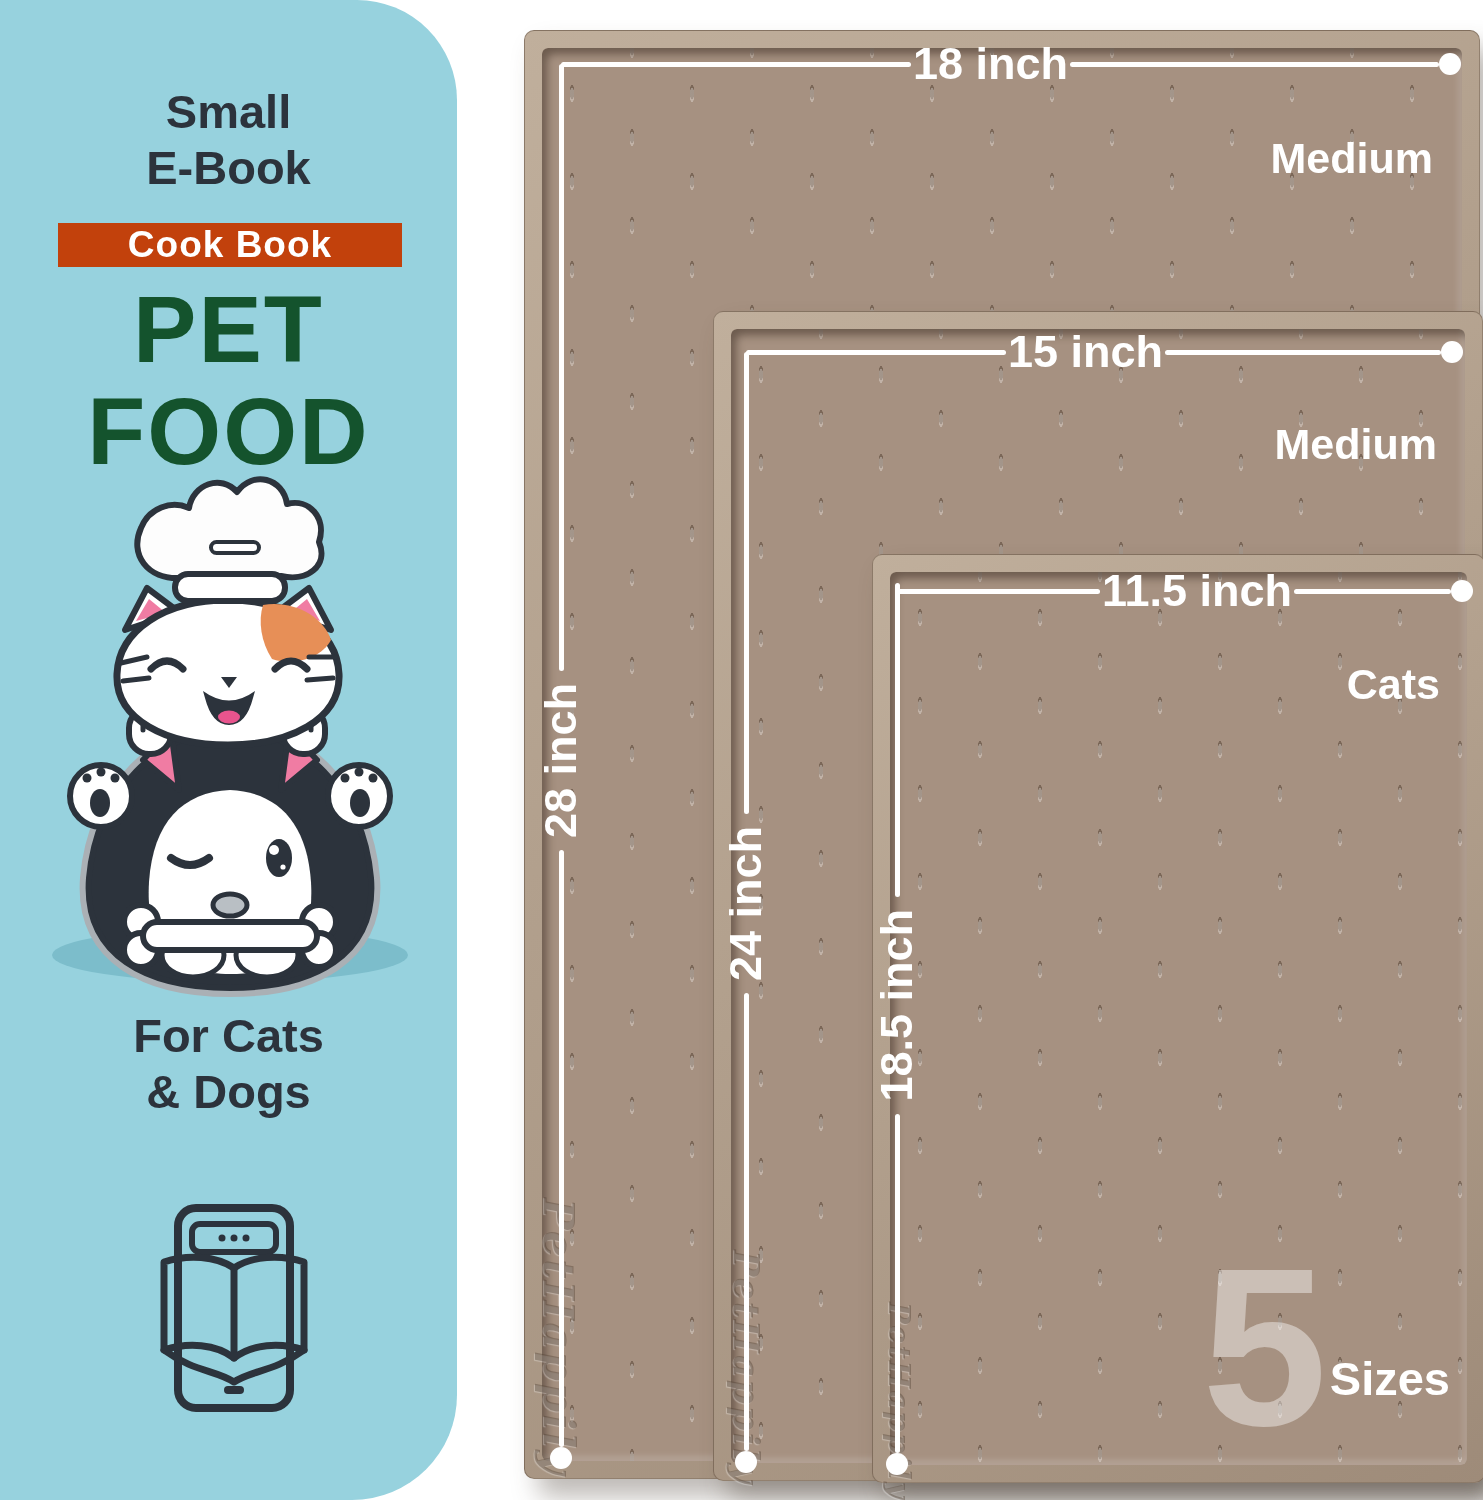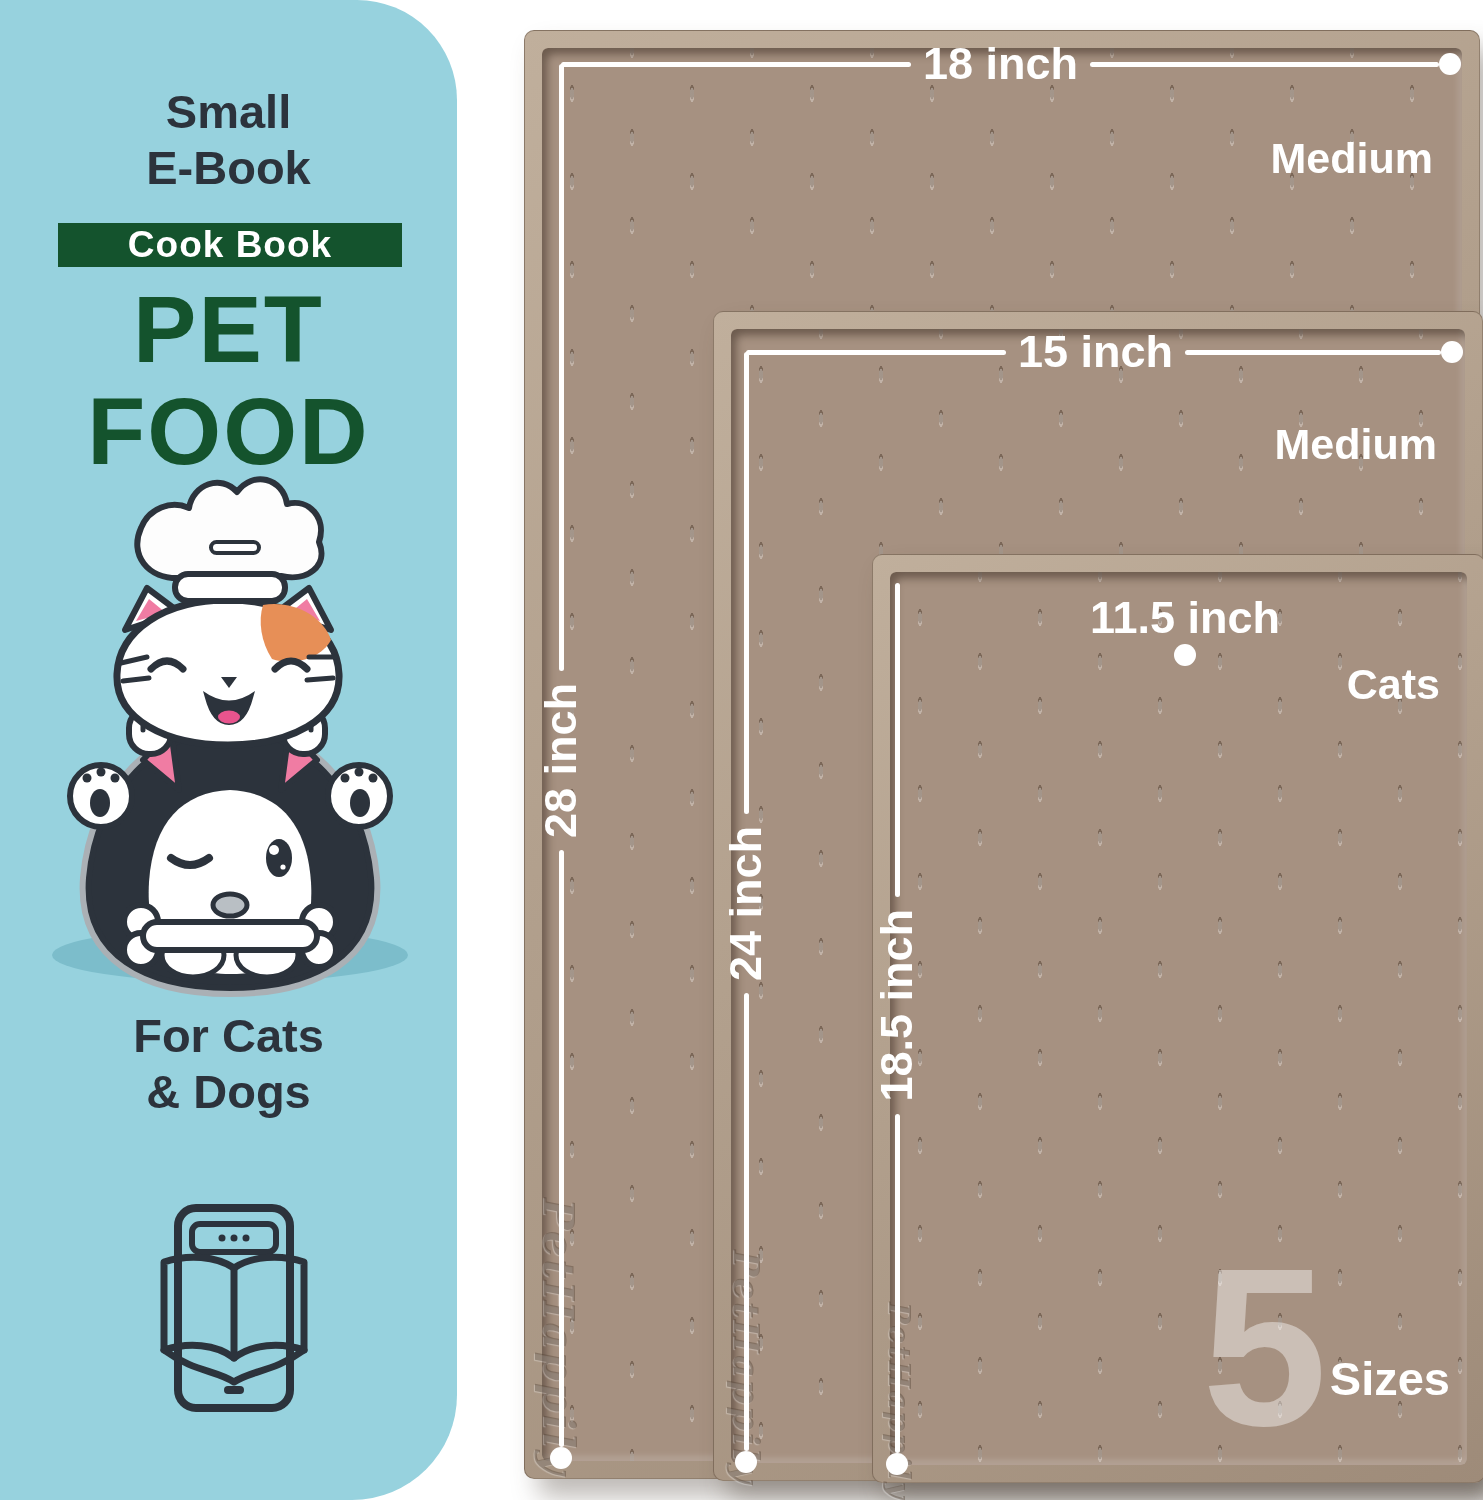--- a/index.html
+++ b/index.html
@@ -12,21 +12,21 @@
   .panel {
     position:absolute; left:0; top:0; width:457px; height:1500px;
     background:#97d2de; border-radius:0 100px 105px 0;
   }
   .pre-title {
     position:absolute; top:84px; left:0; width:100%;
     text-align:center; color:#2c333c; font-size:47px; font-weight:700; line-height:56px;
   }
   .badge {
     position:absolute; left:58px; top:223px; width:344px; height:44px;
-    background:#14532d; color:#ffffff; display:flex; align-items:center; justify-content:center;
+    background:#c2410c; color:#ffffff; display:flex; align-items:center; justify-content:center;
     font-size:37px; font-weight:700; letter-spacing:1px;
   }
   .big-title {
     position:absolute; top:278px; left:0; width:100%;
     text-align:center; color:#14532d; font-size:95px; font-weight:800; line-height:102px; letter-spacing:2px;
   }
   .illu { position:absolute; left:25px; top:458px; width:420px; height:545px; }
   .subtitle {
     position:absolute; top:1008px; left:0; width:100%;
     text-align:center; color:#2c333c; font-size:47px; font-weight:700; line-height:56px;
@@ -65,29 +65,29 @@
   .emb-l { left:534px; top:1198px; font-size:42px; }
   .emb-m { left:726px; top:1250px; font-size:35px; }
   .emb-s { left:882px; top:1302px; font-size:29px; }
 
   
   .dim-h { position:absolute; display:flex; align-items:center; height:22px; color:#fff; }
   .dim-v { position:absolute; display:flex; flex-direction:column; align-items:center; width:22px; color:#fff; }
   .dim-h .seg { height:5px; background:#fff; border-radius:3px; }
   .dim-v .seg { width:5px;  background:#fff; border-radius:3px; }
   .grow { flex:1 1 auto; }
-  .dim-text { font-size:45px; font-weight:700; margin:0 12px; white-space:nowrap; }
+  .dim-text { font-size:45px; font-weight:700; margin:0 2px; white-space:nowrap; }
   .vtext { writing-mode:vertical-rl; transform:rotate(180deg); margin:12px 0; font-size:45px; font-weight:700; white-space:nowrap; }
   .dot { width:22px; height:22px; border-radius:50%; background:#fff; flex:0 0 auto; }
 
   .dim-h-l { left:561px; top:53px;  width:900px; }  .dim-h-l .s1 { width:350px; }
   .dim-v-l { left:550px; top:64px;  height:1405px; } .dim-v-l .s1 { height:607px; }
   .dim-h-m { left:746px; top:341px; width:717px;align-items:center; }  .dim-h-m .s1 { width:260px; }
   .dim-v-m { left:735px; top:352px; height:1121px; } .dim-v-m .s1 { height:462px; }
-  .dim-h-s { left:897px; top:592px; width:576px;flex-direction:column; }  .dim-h-s .s1 { width:203px; }
+  .dim-h-s { left:897px; top:580px; width:576px; }  .dim-h-s .s1 { width:203px; }
   .dim-v-s { left:886px; top:583px; height:892px; }  .dim-v-s .s1 { height:314px; }
 
   .size-label { position:absolute; color:#fff; font-size:43px; font-weight:700; }
   .lbl-l { right:50px; top:134px; }
   .lbl-m { right:46px; top:420px; }
   .lbl-s { right:43px; top:660px; }
 
   
   .big5 {
     position:absolute; left:1202px; top:1250px;

